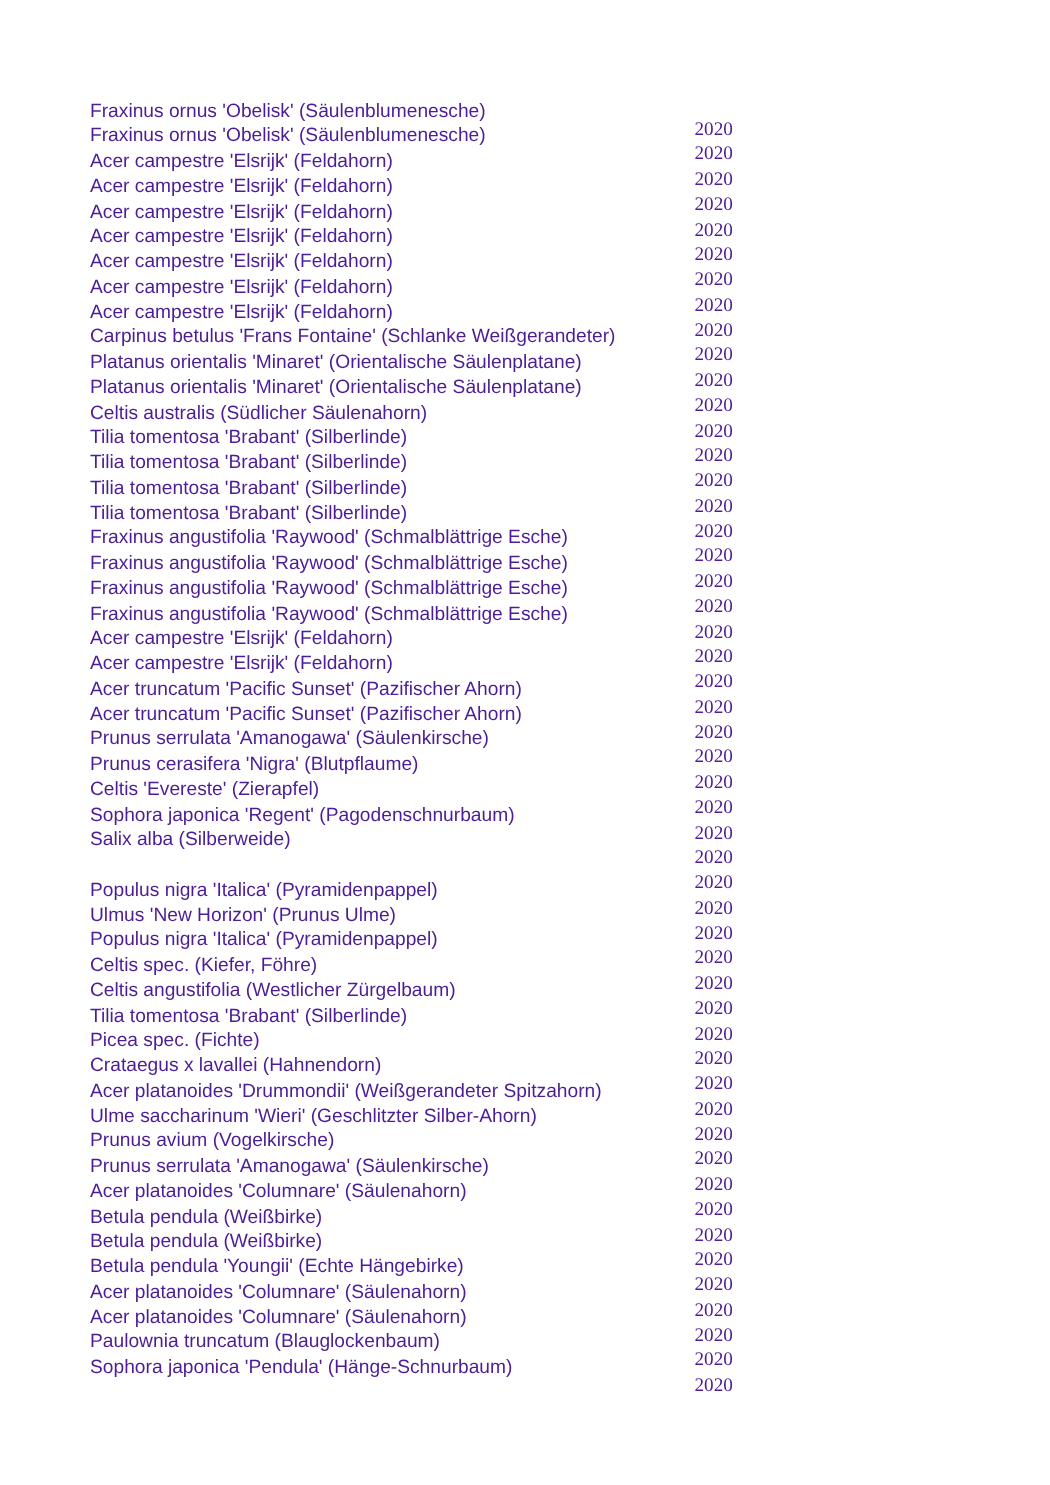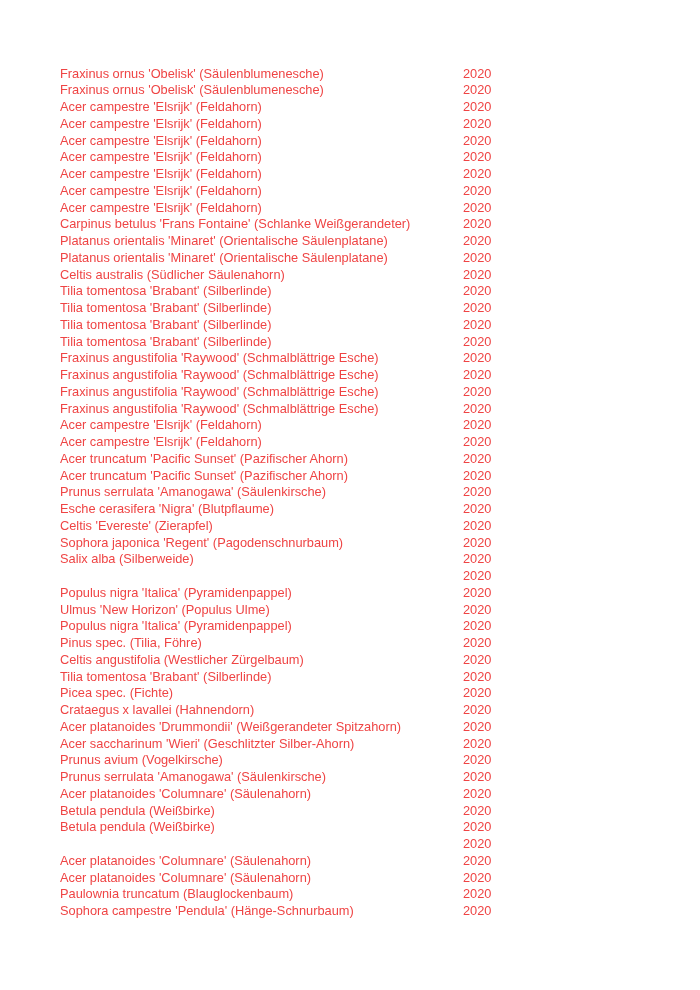--- a/index.html
+++ b/index.html
@@ -19,30 +19,31 @@
     position: absolute;
     left: 60px;
     top: 65.5px;
     width: 600px;
   }
   .list-row {
     position: relative;
     height: 16.75px;
     line-height: 16.75px;
     font-size: 12.8px;
-    color: #ef4444;
+    color: #4c1d95;
     white-space: nowrap;
   }
   .row-name {
     display: inline-block;
   }
   .row-year {
     position: absolute;
     left: 403px;
-    top: 0;
+    top: 12px;
+    font-family: Liberation Serif, serif;
   }
 </style>
 </head>
 <body>
 
 <main class="page">
   <div class="tree-list">
       <div class="list-row"><span class="row-name">Fraxinus ornus 'Obelisk' (Säulenblumenesche)</span><span class="row-year">2020</span></div>
       <div class="list-row"><span class="row-name">Fraxinus ornus 'Obelisk' (Säulenblumenesche)</span><span class="row-year">2020</span></div>
       <div class="list-row"><span class="row-name">Acer campestre 'Elsrijk' (Feldahorn)</span><span class="row-year">2020</span></div>
@@ -62,39 +63,39 @@
       <div class="list-row"><span class="row-name">Tilia tomentosa 'Brabant' (Silberlinde)</span><span class="row-year">2020</span></div>
       <div class="list-row"><span class="row-name">Fraxinus angustifolia 'Raywood' (Schmalblättrige Esche)</span><span class="row-year">2020</span></div>
       <div class="list-row"><span class="row-name">Fraxinus angustifolia 'Raywood' (Schmalblättrige Esche)</span><span class="row-year">2020</span></div>
       <div class="list-row"><span class="row-name">Fraxinus angustifolia 'Raywood' (Schmalblättrige Esche)</span><span class="row-year">2020</span></div>
       <div class="list-row"><span class="row-name">Fraxinus angustifolia 'Raywood' (Schmalblättrige Esche)</span><span class="row-year">2020</span></div>
       <div class="list-row"><span class="row-name">Acer campestre 'Elsrijk' (Feldahorn)</span><span class="row-year">2020</span></div>
       <div class="list-row"><span class="row-name">Acer campestre 'Elsrijk' (Feldahorn)</span><span class="row-year">2020</span></div>
       <div class="list-row"><span class="row-name">Acer truncatum 'Pacific Sunset' (Pazifischer Ahorn)</span><span class="row-year">2020</span></div>
       <div class="list-row"><span class="row-name">Acer truncatum 'Pacific Sunset' (Pazifischer Ahorn)</span><span class="row-year">2020</span></div>
       <div class="list-row"><span class="row-name">Prunus serrulata 'Amanogawa' (Säulenkirsche)</span><span class="row-year">2020</span></div>
-      <div class="list-row"><span class="row-name">Esche cerasifera 'Nigra' (Blutpflaume)</span><span class="row-year">2020</span></div>
+      <div class="list-row"><span class="row-name">Prunus cerasifera 'Nigra' (Blutpflaume)</span><span class="row-year">2020</span></div>
       <div class="list-row"><span class="row-name">Celtis 'Evereste' (Zierapfel)</span><span class="row-year">2020</span></div>
       <div class="list-row"><span class="row-name">Sophora japonica 'Regent' (Pagodenschnurbaum)</span><span class="row-year">2020</span></div>
       <div class="list-row"><span class="row-name">Salix alba (Silberweide)</span><span class="row-year">2020</span></div>
       <div class="list-row"><span class="row-year">2020</span></div>
       <div class="list-row"><span class="row-name">Populus nigra 'Italica' (Pyramidenpappel)</span><span class="row-year">2020</span></div>
-      <div class="list-row"><span class="row-name">Ulmus 'New Horizon' (Populus Ulme)</span><span class="row-year">2020</span></div>
+      <div class="list-row"><span class="row-name">Ulmus 'New Horizon' (Prunus Ulme)</span><span class="row-year">2020</span></div>
       <div class="list-row"><span class="row-name">Populus nigra 'Italica' (Pyramidenpappel)</span><span class="row-year">2020</span></div>
-      <div class="list-row"><span class="row-name">Pinus spec. (Tilia, Föhre)</span><span class="row-year">2020</span></div>
+      <div class="list-row"><span class="row-name">Celtis spec. (Kiefer, Föhre)</span><span class="row-year">2020</span></div>
       <div class="list-row"><span class="row-name">Celtis angustifolia (Westlicher Zürgelbaum)</span><span class="row-year">2020</span></div>
       <div class="list-row"><span class="row-name">Tilia tomentosa 'Brabant' (Silberlinde)</span><span class="row-year">2020</span></div>
       <div class="list-row"><span class="row-name">Picea spec. (Fichte)</span><span class="row-year">2020</span></div>
       <div class="list-row"><span class="row-name">Crataegus x lavallei (Hahnendorn)</span><span class="row-year">2020</span></div>
       <div class="list-row"><span class="row-name">Acer platanoides 'Drummondii' (Weißgerandeter Spitzahorn)</span><span class="row-year">2020</span></div>
-      <div class="list-row"><span class="row-name">Acer saccharinum 'Wieri' (Geschlitzter Silber-Ahorn)</span><span class="row-year">2020</span></div>
+      <div class="list-row"><span class="row-name">Ulme saccharinum 'Wieri' (Geschlitzter Silber-Ahorn)</span><span class="row-year">2020</span></div>
       <div class="list-row"><span class="row-name">Prunus avium (Vogelkirsche)</span><span class="row-year">2020</span></div>
       <div class="list-row"><span class="row-name">Prunus serrulata 'Amanogawa' (Säulenkirsche)</span><span class="row-year">2020</span></div>
       <div class="list-row"><span class="row-name">Acer platanoides 'Columnare' (Säulenahorn)</span><span class="row-year">2020</span></div>
       <div class="list-row"><span class="row-name">Betula pendula (Weißbirke)</span><span class="row-year">2020</span></div>
       <div class="list-row"><span class="row-name">Betula pendula (Weißbirke)</span><span class="row-year">2020</span></div>
-      <div class="list-row"><span class="row-year">2020</span></div>
+      <div class="list-row"><span class="row-name">Betula pendula 'Youngii' (Echte Hängebirke)</span><span class="row-year">2020</span></div>
       <div class="list-row"><span class="row-name">Acer platanoides 'Columnare' (Säulenahorn)</span><span class="row-year">2020</span></div>
       <div class="list-row"><span class="row-name">Acer platanoides 'Columnare' (Säulenahorn)</span><span class="row-year">2020</span></div>
       <div class="list-row"><span class="row-name">Paulownia truncatum (Blauglockenbaum)</span><span class="row-year">2020</span></div>
-      <div class="list-row"><span class="row-name">Sophora campestre 'Pendula' (Hänge-Schnurbaum)</span><span class="row-year">2020</span></div>
+      <div class="list-row"><span class="row-name">Sophora japonica 'Pendula' (Hänge-Schnurbaum)</span><span class="row-year">2020</span></div>
     </div>
 </main>
 
 </body></html>

